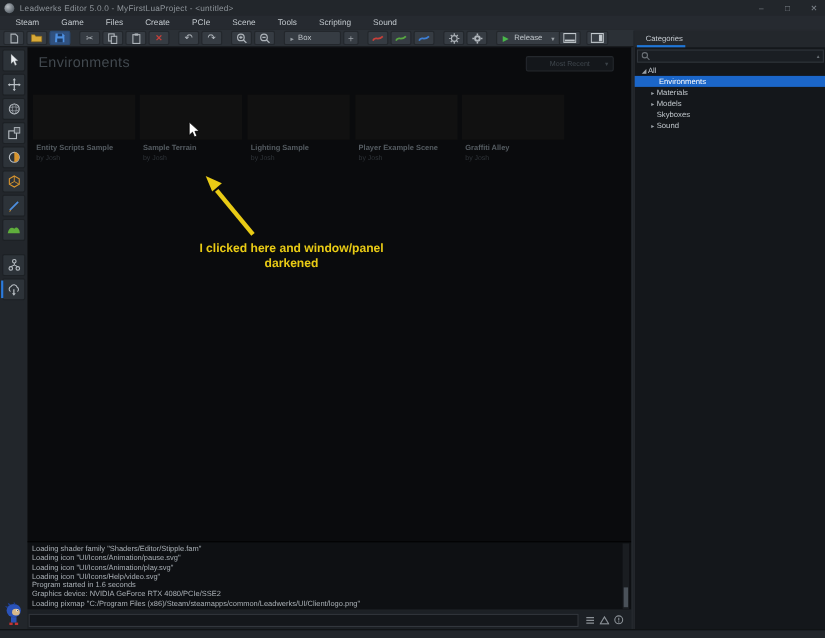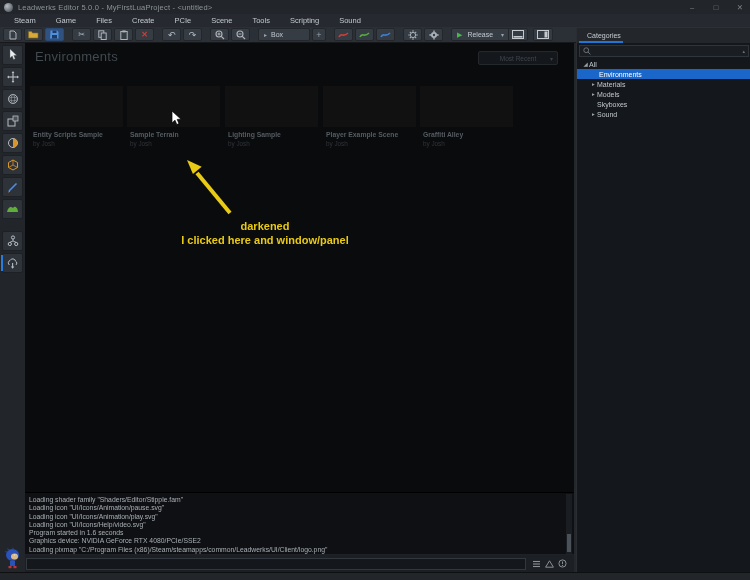--- a/index.html
+++ b/index.html
@@ -385,22 +385,22 @@
 
     <svg class="cursor-svg" width="549" height="449">
       <path d="M147 68 L147 80 L150 77.2 L151.8 81.6 L154 80.6 L152.2 76.4 L156 76.2 Z" fill="#fff" stroke="#000" stroke-width=".7"></path>
     </svg>
 
     <svg class="anno-svg" width="549" height="449">
       <line x1="205" y1="170" x2="172" y2="130" stroke="#e9cb15" stroke-width="4"></line>
       <polygon points="162,117 176.7,123.7 167.9,131.0" fill="#e9cb15"></polygon>
     </svg>
     <div class="annotation-text">
+      <div>I clicked here and window/panel</div>
       <div>darkened</div>
-      <div>I clicked here and window/panel</div>
     </div>
   </div>
 
   <div class="console">
     <div class="lines">
       <div class="line">Loading shader family "Shaders/Editor/Stipple.fam"</div>
       <div class="line">Loading icon "UI/Icons/Animation/pause.svg"</div>
       <div class="line">Loading icon "UI/Icons/Animation/play.svg"</div>
       <div class="line">Loading icon "UI/Icons/Help/video.svg"</div>
       <div class="line">Program started in 1.6 seconds</div>

